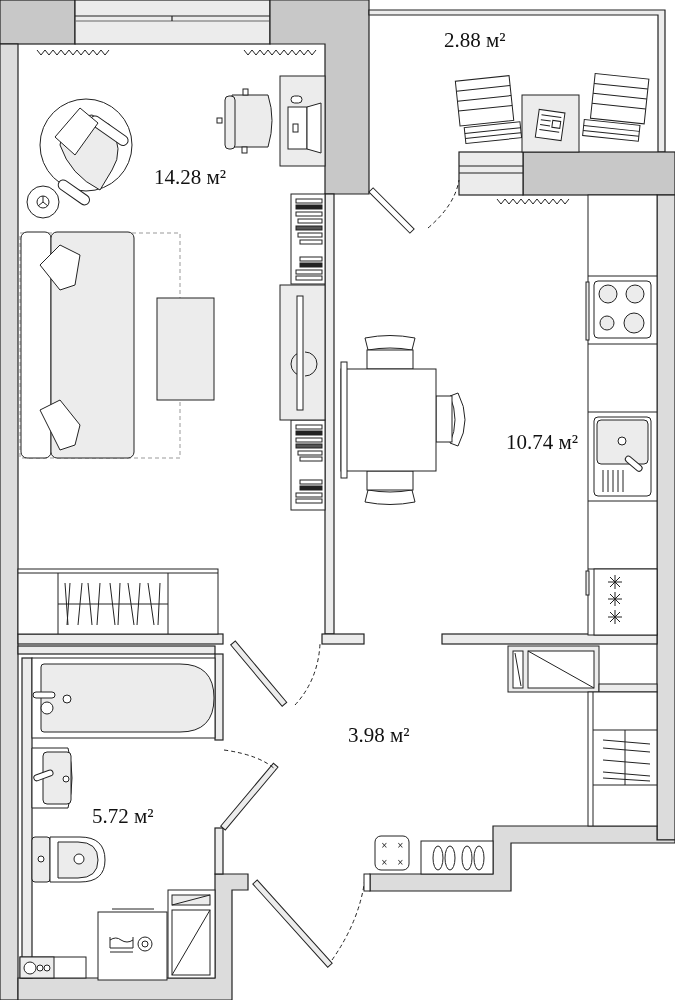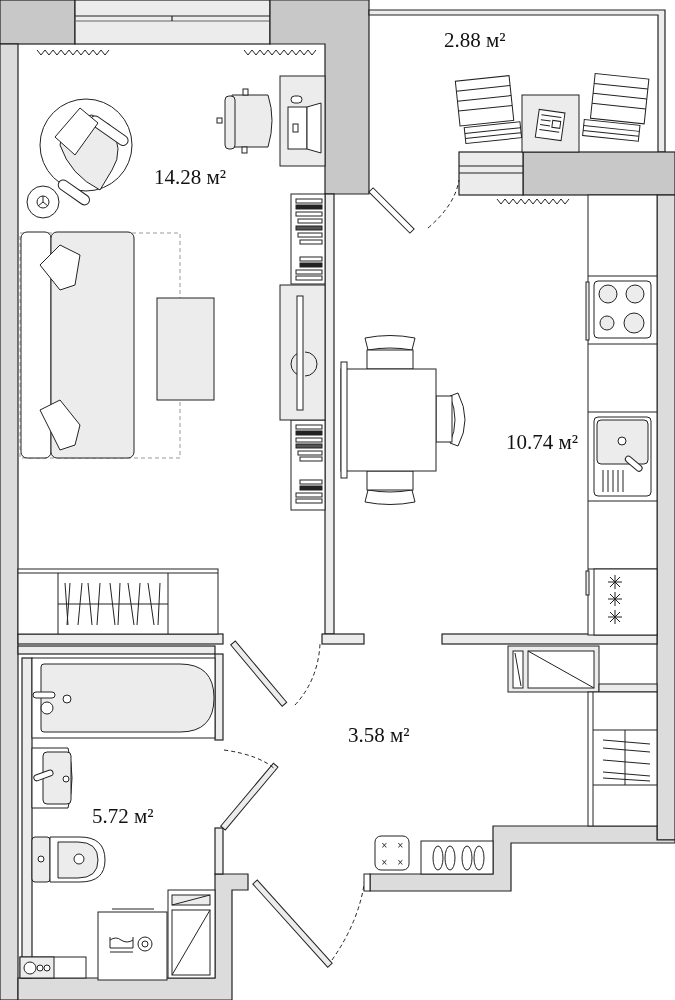--- a/index.html
+++ b/index.html
@@ -306,14 +306,14 @@
     <rect x="172" y="895" width="38" height="10" fill="#ececec"></rect>
     <line x1="172" y1="905" x2="210" y2="895"></line>
     <rect x="172" y="910" width="38" height="65" fill="#fff"></rect>
     <line x1="172" y1="975" x2="210" y2="910"></line>
   </g>
 </svg>
 
 <div class="room-label" style="left:154px; top:167px;">14.28 м²</div>
 <div class="room-label" style="left:444px; top:30px;">2.88 м²</div>
 <div class="room-label" style="left:506px; top:410px;margin-top:22px;">10.74 м²</div>
-<div class="room-label" style="left:348px; top:725px;">3.58 м²</div>
+<div class="room-label" style="left:348px; top:725px;">3.98 м²</div>
 <div class="room-label" style="left:92px; top:806px;">5.72 м²</div>
 
 </body></html>

